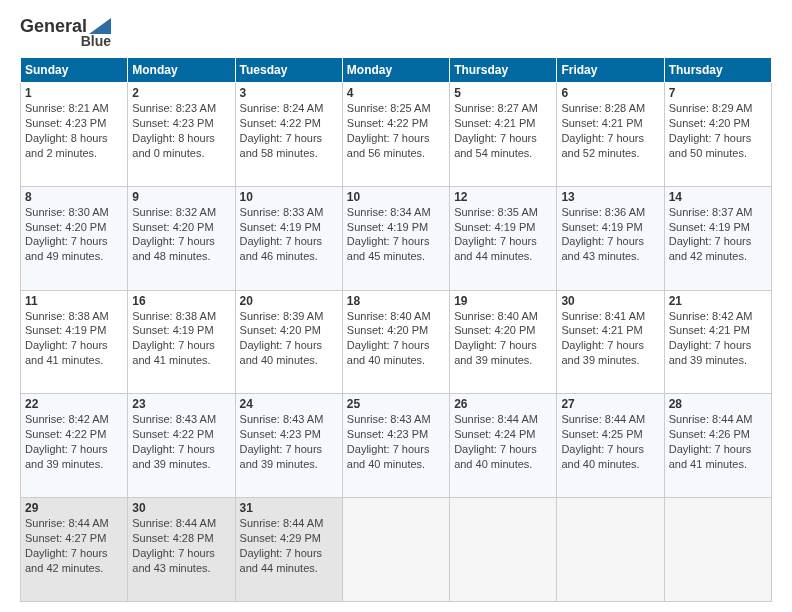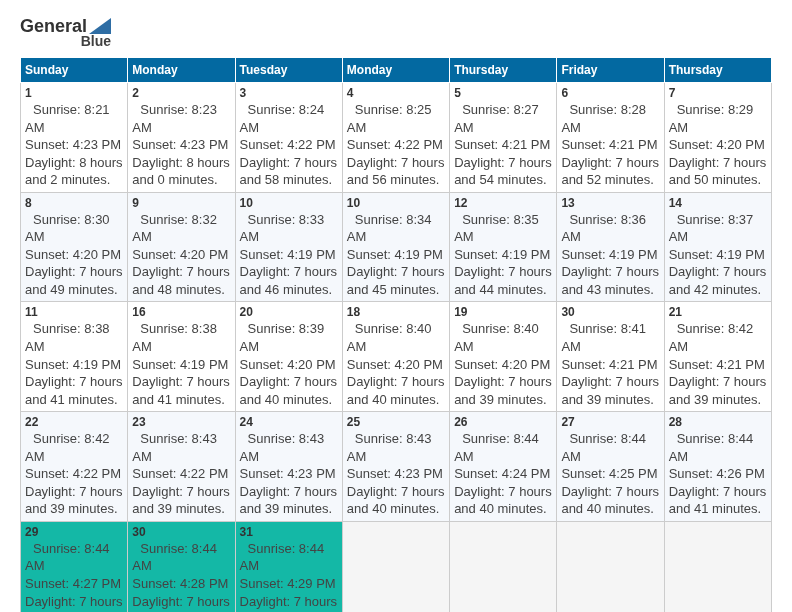--- a/index.html
+++ b/index.html
@@ -67,34 +67,33 @@
       padding: 3px 4px;
       font-size: 9.5px;
       color: #333;
       background: #fff;
       height: 88px;
     }
     .calendar tr:nth-child(even) td {
       background: #f5f8fc;
     }
     .calendar tr:last-child td {
-      background: #14b8a6;
+      background: #e5e5e5;
     }
     .day-num {
       font-size: 12px;
       font-weight: bold;
       color: #333;
       display: block;
       margin-bottom: 1px;
     }
     .day-detail {
-      font-size: 13px;
+      font-size: 11px;
       color: #444;
       line-height: 1.35;
-      margin-left: 8px;
     }
     .empty-cell {
       background: #f5f5f5 !important;
     }
   </style>
 </head>
 <body>
 
 <div class="page">
   <div class="header">

